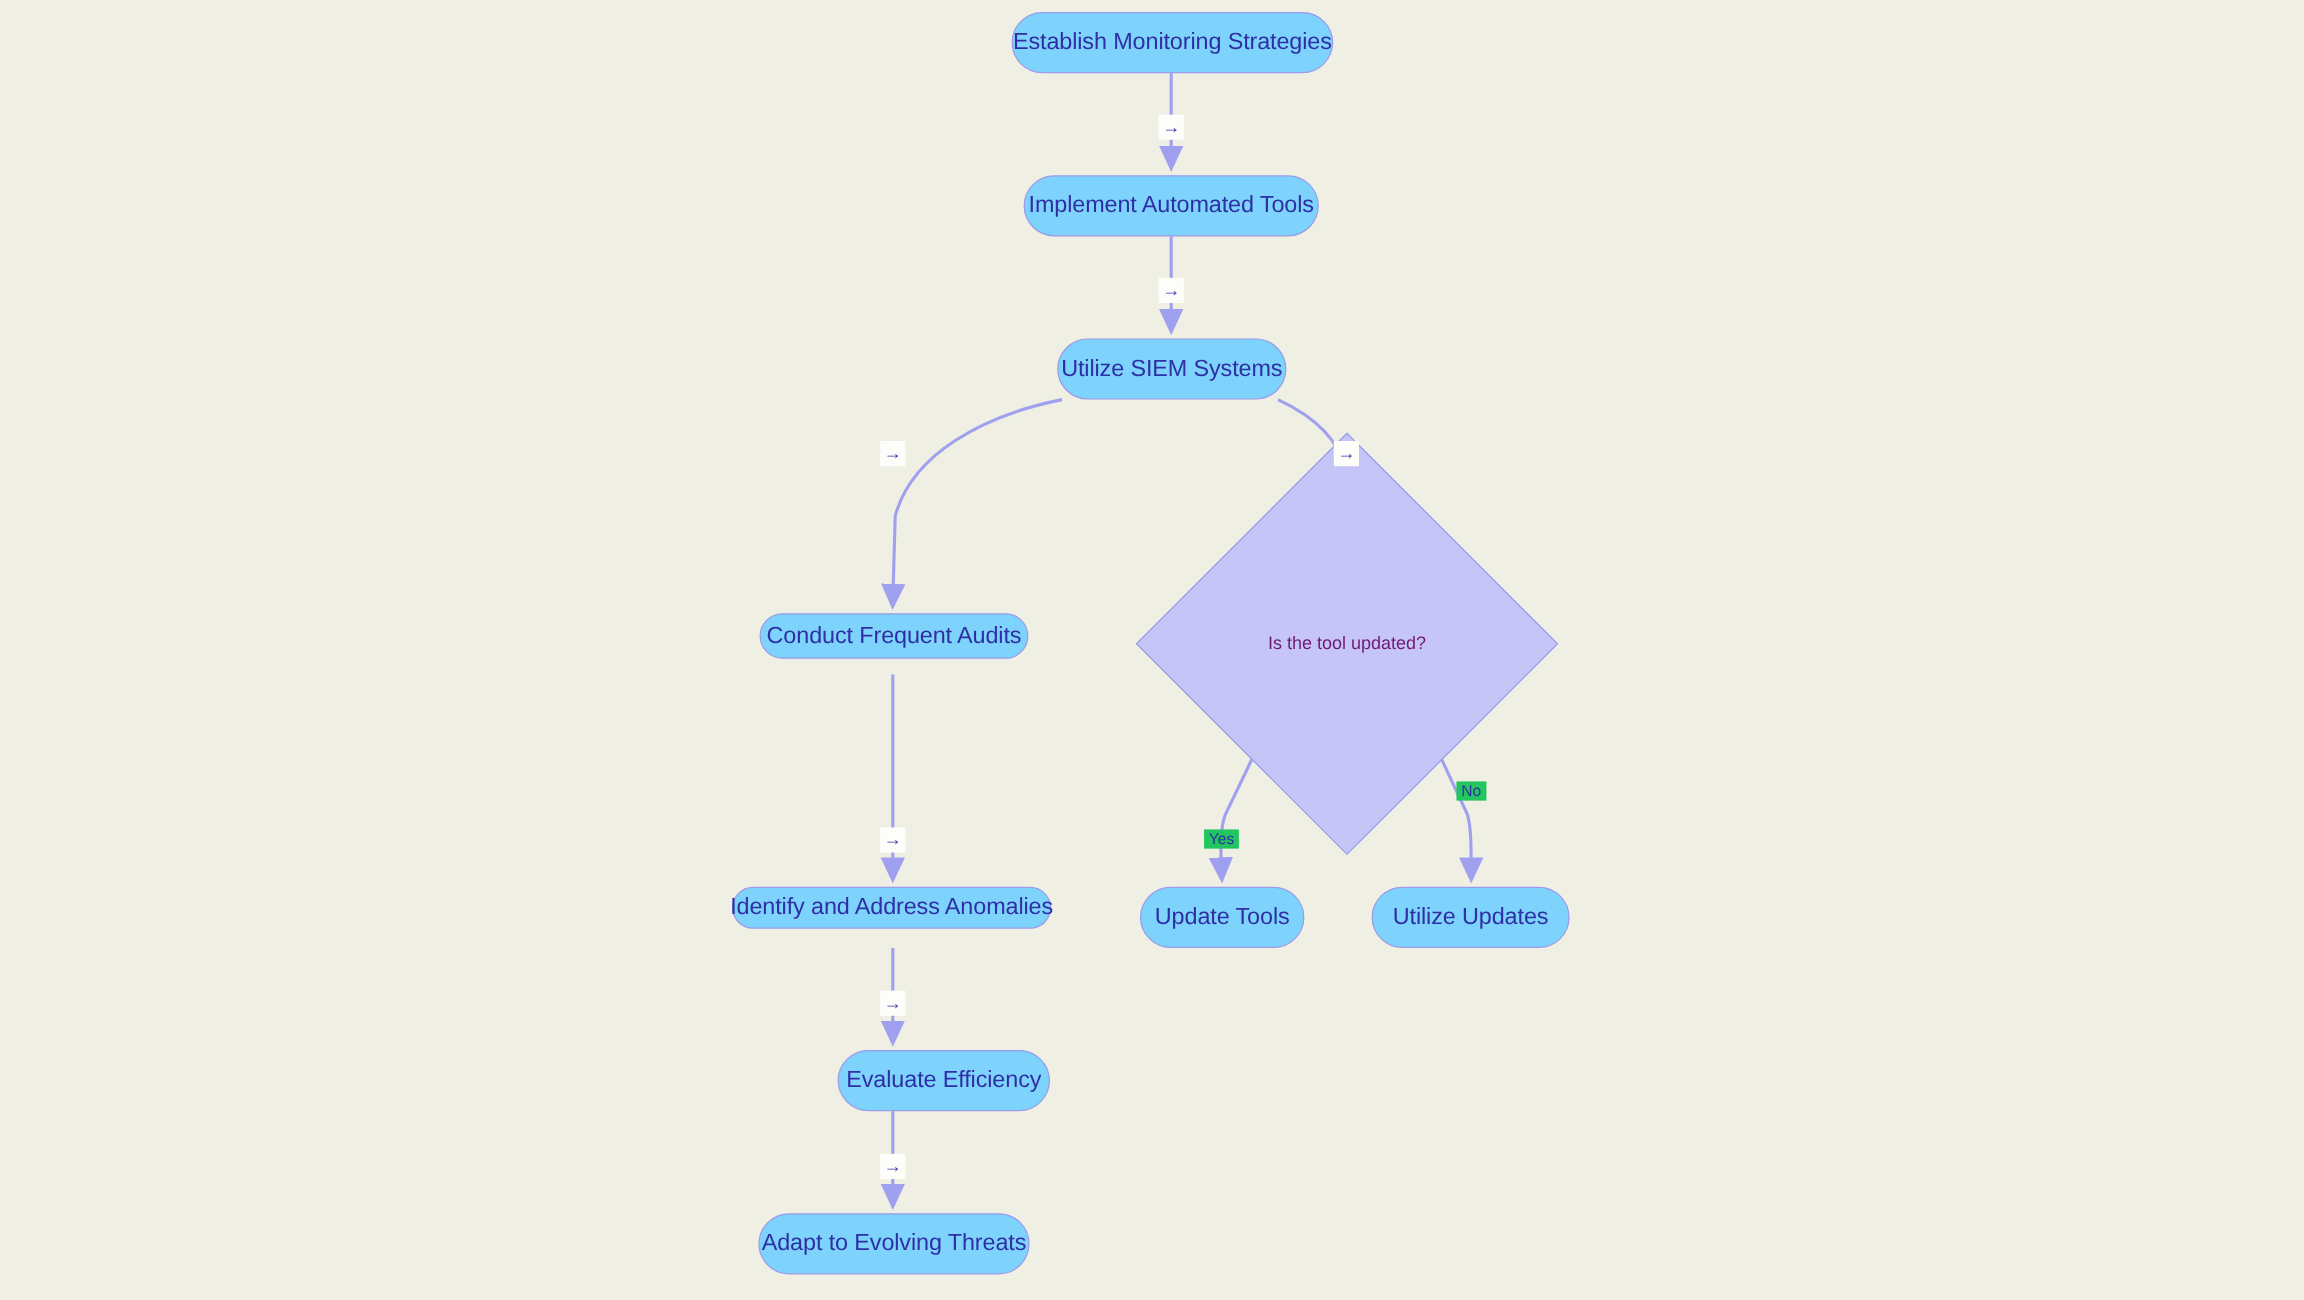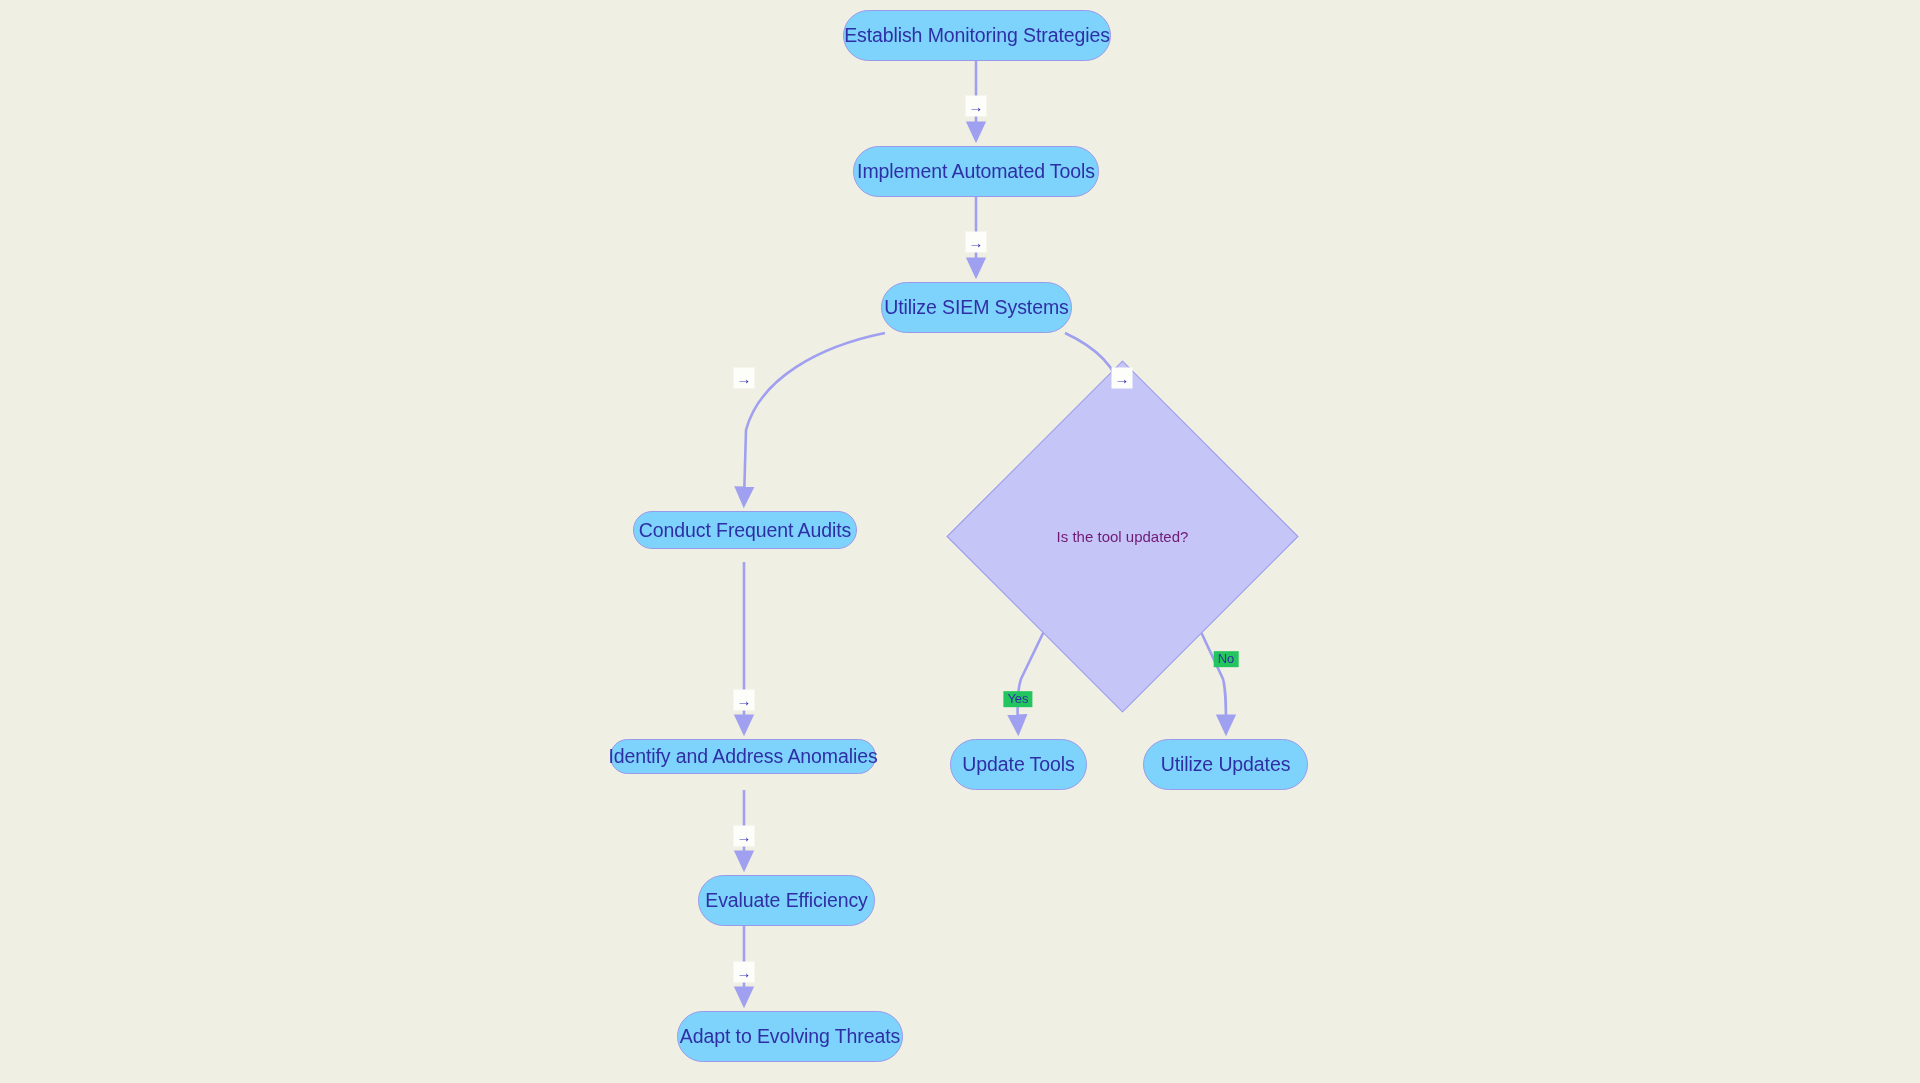--- a/index.html
+++ b/index.html
@@ -150,21 +150,21 @@
   </div>
 
   <div class="node" style="left:1143px; top:739px; width:165px; height:51px;">
     <span>Utilize Updates</span>
   </div>
 
   <div class="node" style="left:656px; top:875px; width:177px; height:51px;margin-left:42px;">
     <span>Evaluate Efficiency</span>
   </div>
 
-  <div class="node" style="left:632px; top:1011px; width:226px; height:51px;margin-left:45px;">
+  <div class="node" style="left:632px; top:1011px; width:226px; height:51px;">
     <span>Adapt to Evolving Threats</span>
   </div>
 
   <div class="edge-marker" style="left:976px; top:106px;">→</div>
   <div class="edge-marker" style="left:976px; top:242px;">→</div>
   <div class="edge-marker" style="left:744px; top:378px;">→</div>
   <div class="edge-marker" style="left:1122px; top:378px;">→</div>
   <div class="edge-marker" style="left:744px; top:700px;">→</div>
   <div class="edge-marker" style="left:744px; top:836px;">→</div>
   <div class="edge-marker" style="left:744px; top:972px;">→</div>

